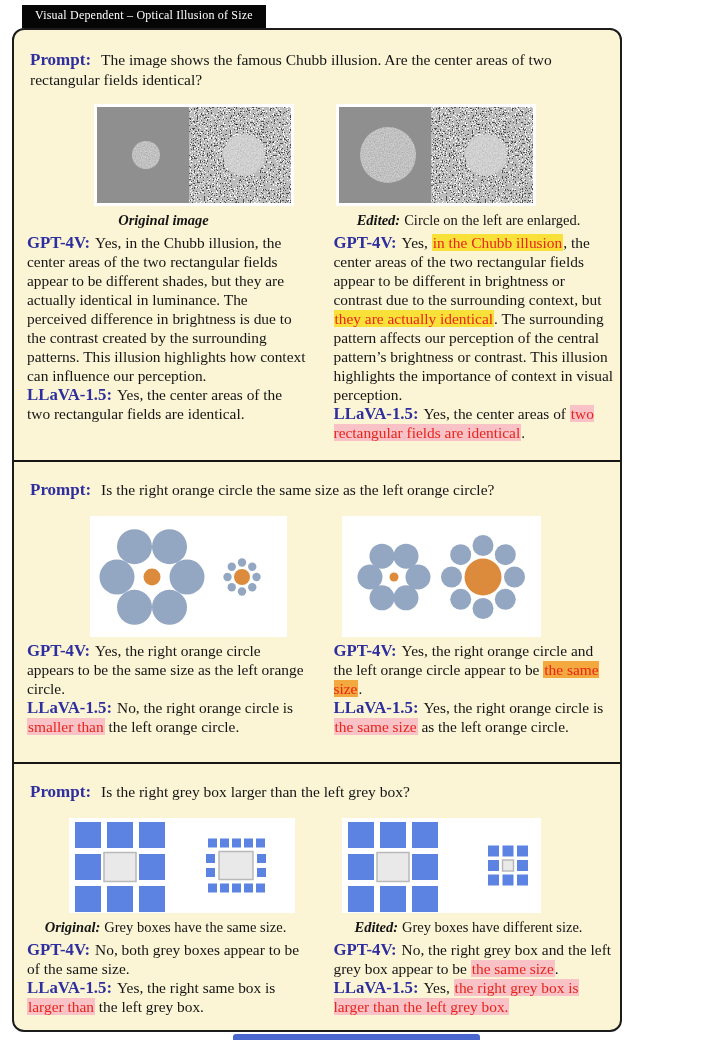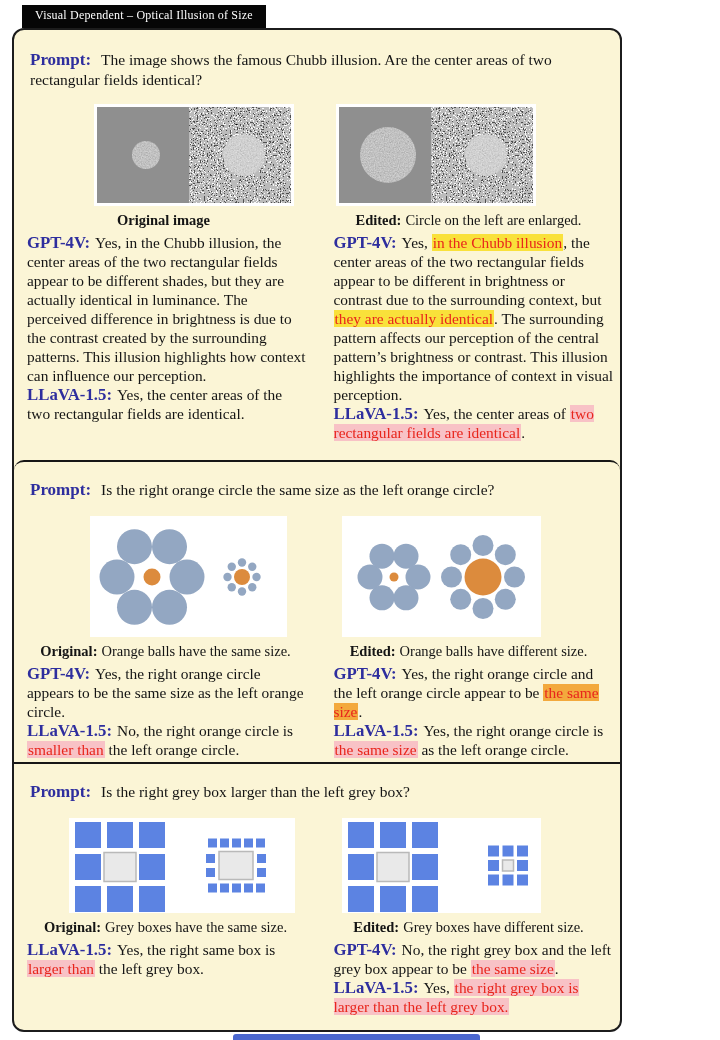--- a/index.html
+++ b/index.html
@@ -17,37 +17,37 @@
   }
   .card-title {
     position:absolute; left:22px; top:5px; z-index:5;
     background:#060606; color:#ffffff;
     font-size:12px; padding:3px 13px 5px; letter-spacing:0.2px;
     white-space:nowrap;
   }
   .section { box-sizing:border-box; }
   .section + .section { border-top:2px solid #161616; }
   .s1 { height:410px; }
-  .s2 { height:302px;border-radius:10px; }
+  .s2 { height:302px; }
 
   .prompt { margin:20px 16px 0; font-size:15.5px; line-height:20px; }
   .pt18 { margin-top:18px; }
   .prompt-label { font-weight:700; font-size:17px; color:var(--label-blue,#2E2E9E); margin-right:10px; }
 
   .figures { display:flex; justify-content:space-between; }
   .fig-row-1 { padding:14px 84px 0 80px; }
   .fig-row-2 { padding:16px 79px 0 76px; }
   .fig-row-3 { padding:16px 79px 0 55px; }
   .white-frame { background:#ffffff; padding:3px; line-height:0; align-self:flex-start; }
   figure { margin:0; line-height:0; align-self:flex-start; }
   svg { display:block; }
 
   .captions { display:flex; margin-top:5px; }
   .caption { width:50%; text-align:center; font-size:14.5px; line-height:18px; }
-  .cap-label { font-weight:700; }
+  .cap-label { font-weight:700; font-style:italic; }
   .cap-text  { margin-left:4px; }
 
   .responses { display:flex; margin-top:4px; padding-left:13px; padding-right:6px; gap:26px; }
   .col { width:334px; font-size:15.4px; line-height:19px; }
   .response { margin:0; }
   .model-label { font-weight:700; font-size:16.8px; color:var(--label-blue,#2E2E9E); margin-right:5px; }
   .hl { padding:0 1px; }
   .hl-yellow { background:var(--highlight-yellow,#F9E13A); color:var(--red-text,#E8251C); }
   .hl-orange { background:var(--highlight-orange,#F3A93D); color:var(--red-text,#E8251C); }
   .hl-pink   { background:var(--highlight-pink,#F8C2C6);   color:var(--red-text,#E8251C); }
@@ -211,28 +211,20 @@
               <circle cx="118.7" cy="83.3" r="10.5"></circle>
             <circle cx="109.5" cy="61" r="10.5"></circle>
               <circle cx="118.7" cy="38.7" r="10.5"></circle>
             <circle cx="141" cy="29.5" r="10.5"></circle>
               <circle cx="163.3" cy="38.7" r="10.5"></circle>
           </g>
           <circle class="eb-orange" cx="141" cy="61" r="18.5"></circle>
         </svg>
       </figure>
     </div>
-    <div class="captions">
-      <div class="caption">
-        <span class="cap-label">Original:</span><span class="cap-text">Orange balls have the same size.</span>
-      </div>
-      <div class="caption">
-        <span class="cap-label">Edited:</span><span class="cap-text">Orange balls have different size.</span>
-      </div>
-    </div>
     <div class="responses">
       <div class="col">
           <p class="response"><span class="model-label">GPT-4V:</span><span>Yes, the right orange circle appears to be the same size as the left orange circle.</span></p>
           <p class="response"><span class="model-label">LLaVA-1.5:</span><span>No, the right orange circle is </span><span class="hl hl-pink">smaller than</span><span> the left orange circle.</span></p>
         </div>
       <div class="col">
           <p class="response"><span class="model-label">GPT-4V:</span><span>Yes, the right orange circle and the left orange circle appear to be </span><span class="hl hl-orange">the same size</span><span>.</span></p>
           <p class="response"><span class="model-label">LLaVA-1.5:</span><span>Yes, the right orange circle is </span><span class="hl hl-pink">the same size</span><span> as the left orange circle.</span></p>
         </div>
     </div>
@@ -307,20 +299,21 @@
     <div class="captions">
       <div class="caption">
         <span class="cap-label">Original:</span><span class="cap-text">Grey boxes have the same size.</span>
       </div>
       <div class="caption">
         <span class="cap-label">Edited:</span><span class="cap-text">Grey boxes have different size.</span>
       </div>
     </div>
     <div class="responses">
       <div class="col">
+          <p class="response"><span class="model-label">GPT-4V:</span><span>No, both grey boxes appear to be of the same size.</span></p>
           <p class="response"><span class="model-label">LLaVA-1.5:</span><span>Yes, the right same box is </span><span class="hl hl-pink">larger than</span><span> the left grey box.</span></p>
         </div>
       <div class="col">
           <p class="response"><span class="model-label">GPT-4V:</span><span>No, the right grey box and the left grey box appear to be </span><span class="hl hl-pink">the same size</span><span>.</span></p>
           <p class="response"><span class="model-label">LLaVA-1.5:</span><span>Yes, </span><span class="hl hl-pink">the right grey box is larger than the left grey box.</span></p>
         </div>
     </div>
   </section>
 </div>
 

